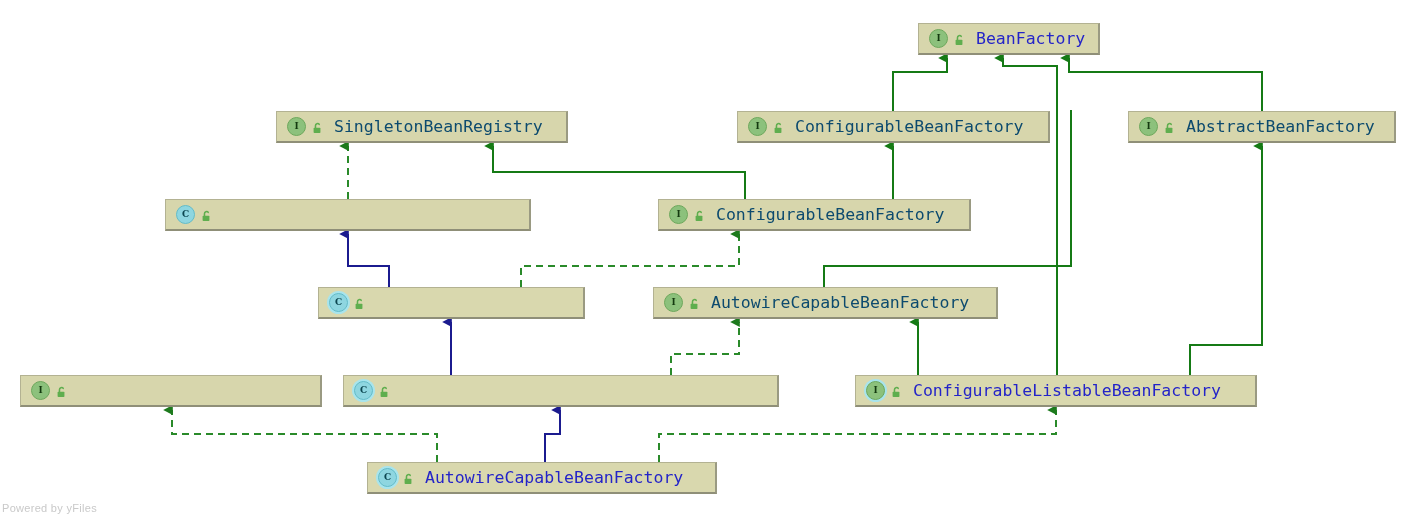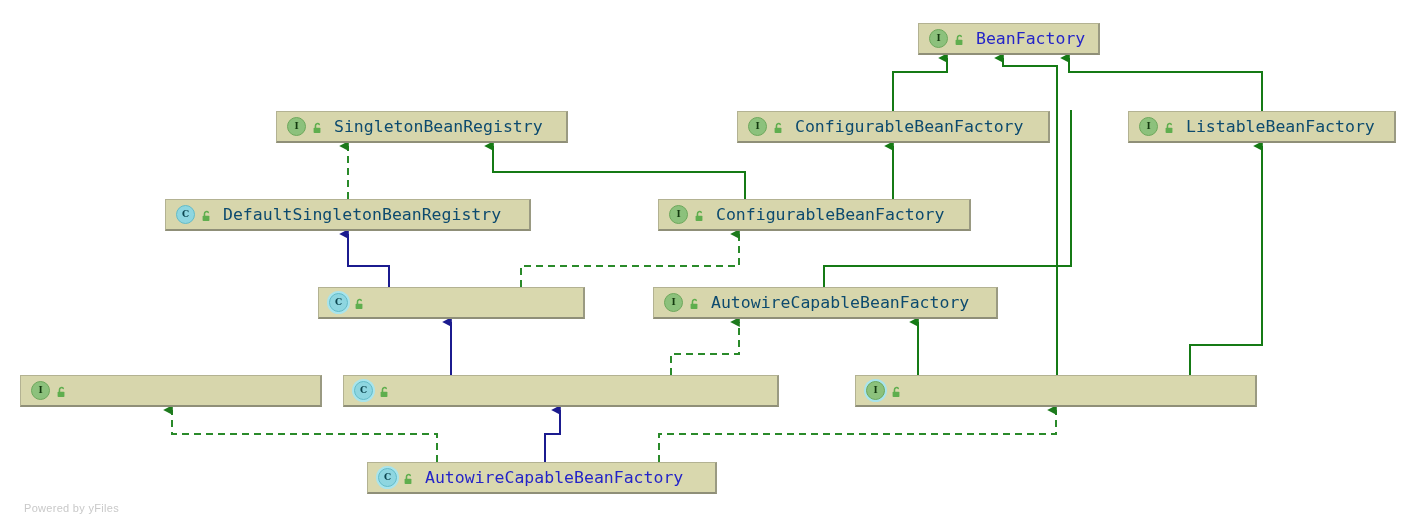--- a/index.html
+++ b/index.html
@@ -95,21 +95,21 @@
   }
   .node.blue .label {
     color: #2424c8;
     text-align: center;
   }
   .node.hl {
     background: #d9d8ae;
   }
   .watermark {
     position: absolute;
-    left: 24px;
+    left: 2px;
     bottom: 4px;
     font-family: "Liberation Sans", sans-serif;
     font-size: 11px;
     color: #c9c9c9;
     letter-spacing: 0.3px;
   }
 </style>
 </head>
 <body>
 
@@ -204,33 +204,32 @@
       <div class="node" style="left: 1128px; top: 111px; width: 268px;">
         <span class="badges">
           <span class="ic-wrap">
             <span class="ic-type iface">I</span>
           </span>
           <span class="ic-lock"><svg viewBox="0 0 16 16" width="13" height="13" aria-hidden="true">
               <path d="M5.5 7 V4.6 a2.6 2.6 0 0 1 4.6 -1.7" fill="none" stroke="#5fae4e" stroke-width="1.9" stroke-linecap="round"></path>
               <rect x="3.2" y="7" width="8.4" height="6.6" rx="1" fill="#5fae4e"></rect>
             </svg></span>
         </span>
-        <span class="label">ListableBeanFactory</span>
+        <span class="label">AbstractBeanFactory</span>
       </div>
       <div class="node" style="left: 165px; top: 199px; width: 366px;">
         <span class="badges">
           <span class="ic-wrap">
             <span class="ic-type cls">C</span>
           </span>
           <span class="ic-lock"><svg viewBox="0 0 16 16" width="13" height="13" aria-hidden="true">
               <path d="M5.5 7 V4.6 a2.6 2.6 0 0 1 4.6 -1.7" fill="none" stroke="#5fae4e" stroke-width="1.9" stroke-linecap="round"></path>
               <rect x="3.2" y="7" width="8.4" height="6.6" rx="1" fill="#5fae4e"></rect>
             </svg></span>
         </span>
-        <span class="label">DefaultSingletonBeanRegistry</span>
       </div>
       <div class="node" style="left: 658px; top: 199px; width: 313px;">
         <span class="badges">
           <span class="ic-wrap">
             <span class="ic-type iface">I</span>
           </span>
           <span class="ic-lock"><svg viewBox="0 0 16 16" width="13" height="13" aria-hidden="true">
               <path d="M5.5 7 V4.6 a2.6 2.6 0 0 1 4.6 -1.7" fill="none" stroke="#5fae4e" stroke-width="1.9" stroke-linecap="round"></path>
               <rect x="3.2" y="7" width="8.4" height="6.6" rx="1" fill="#5fae4e"></rect>
             </svg></span>
@@ -285,20 +284,21 @@
       <div class="node blue hl" style="left: 855px; top: 375px; width: 402px;">
         <span class="badges">
           <span class="ic-wrap halo">
             <span class="ic-type iface">I</span>
           </span>
           <span class="ic-lock"><svg viewBox="0 0 16 16" width="13" height="13" aria-hidden="true">
               <path d="M5.5 7 V4.6 a2.6 2.6 0 0 1 4.6 -1.7" fill="none" stroke="#5fae4e" stroke-width="1.9" stroke-linecap="round"></path>
               <rect x="3.2" y="7" width="8.4" height="6.6" rx="1" fill="#5fae4e"></rect>
             </svg></span>
         </span>
+        <span class="label">ConfigurableListableBeanFactory</span>
       </div>
       <div class="node blue hl" style="left: 367px; top: 462px; width: 350px;">
         <span class="badges">
           <span class="ic-wrap halo">
             <span class="ic-type cls">C</span>
           </span>
           <span class="ic-lock"><svg viewBox="0 0 16 16" width="13" height="13" aria-hidden="true">
               <path d="M5.5 7 V4.6 a2.6 2.6 0 0 1 4.6 -1.7" fill="none" stroke="#5fae4e" stroke-width="1.9" stroke-linecap="round"></path>
               <rect x="3.2" y="7" width="8.4" height="6.6" rx="1" fill="#5fae4e"></rect>
             </svg></span>

